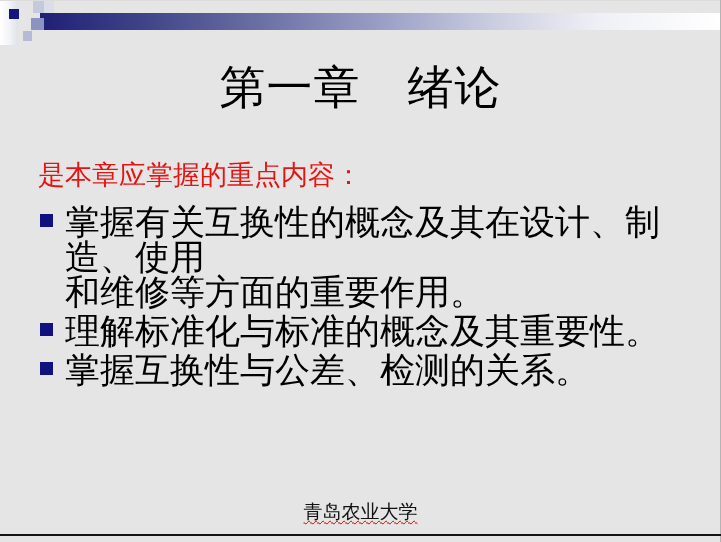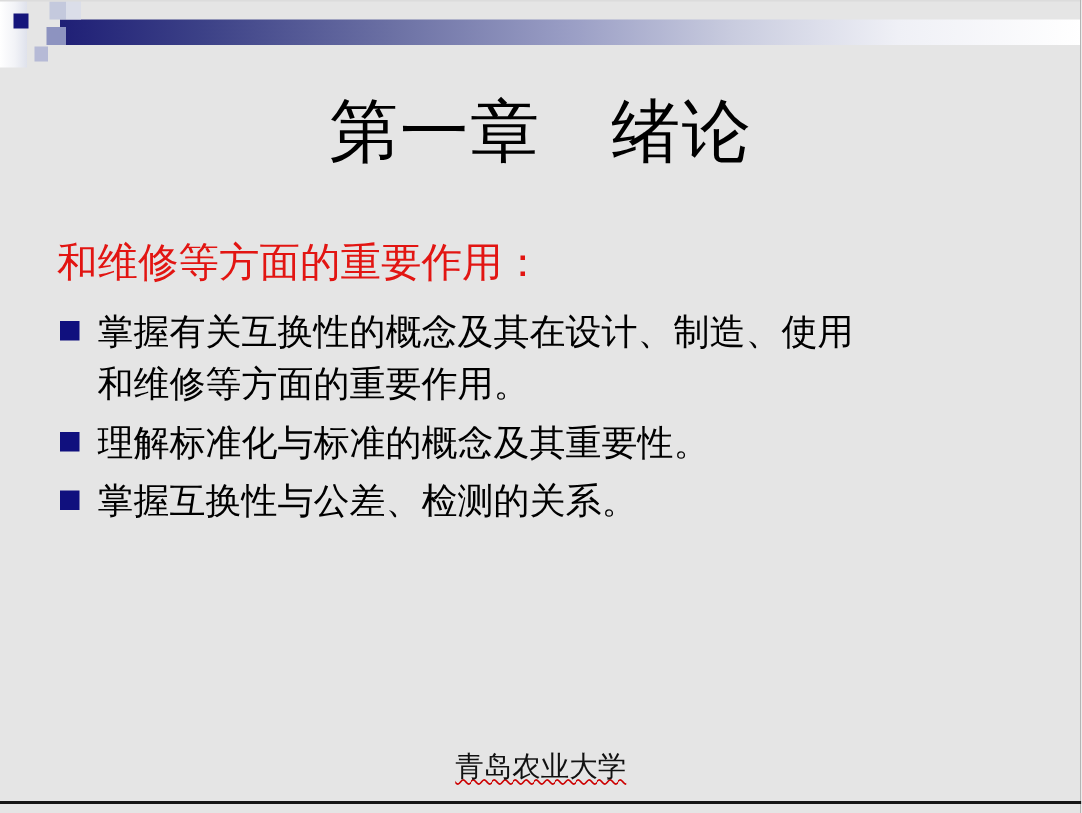--- a/index.html
+++ b/index.html
@@ -90,21 +90,21 @@
   }
   .bullet-list {
     margin: 0;
     padding: 0;
     list-style: none;
   }
   .bullet-list li {
     position: relative;
     padding-left: 27px;
     margin: 0 0 4px 0;
-    font-size: 24px;
+    font-size: 35px;
     line-height: 35px;
   }
   .bullet-sq {
     position: absolute;
     left: 2px; top: 9px;
     width: 13px; height: 13px;
     background: #10107e;
   }
   .li-text {
     white-space: pre-wrap;
@@ -146,21 +146,21 @@
   <div class="sq sq-a"></div>
   <div class="sq sq-b"></div>
   <div class="sq sq-mid"></div>
   <div class="sq sq-small"></div>
   <div class="edge-top"></div>
   <div class="edge-right"></div>
 
   <h1 class="title">第一章　绪论</h1>
 
   <div class="content">
-    <p class="section-heading">和维修等方面的重要作用：</p>
+    <p class="section-heading">是本章应掌握的重点内容：</p>
     <ul class="bullet-list">
       <li>
         <span class="bullet-sq"></span>
         <span class="li-text">掌握有关互换性的概念及其在设计、制造、使用
 和维修等方面的重要作用。</span>
       </li>
       <li>
         <span class="bullet-sq"></span>
         <span class="li-text">理解标准化与标准的概念及其重要性。</span>
       </li>

